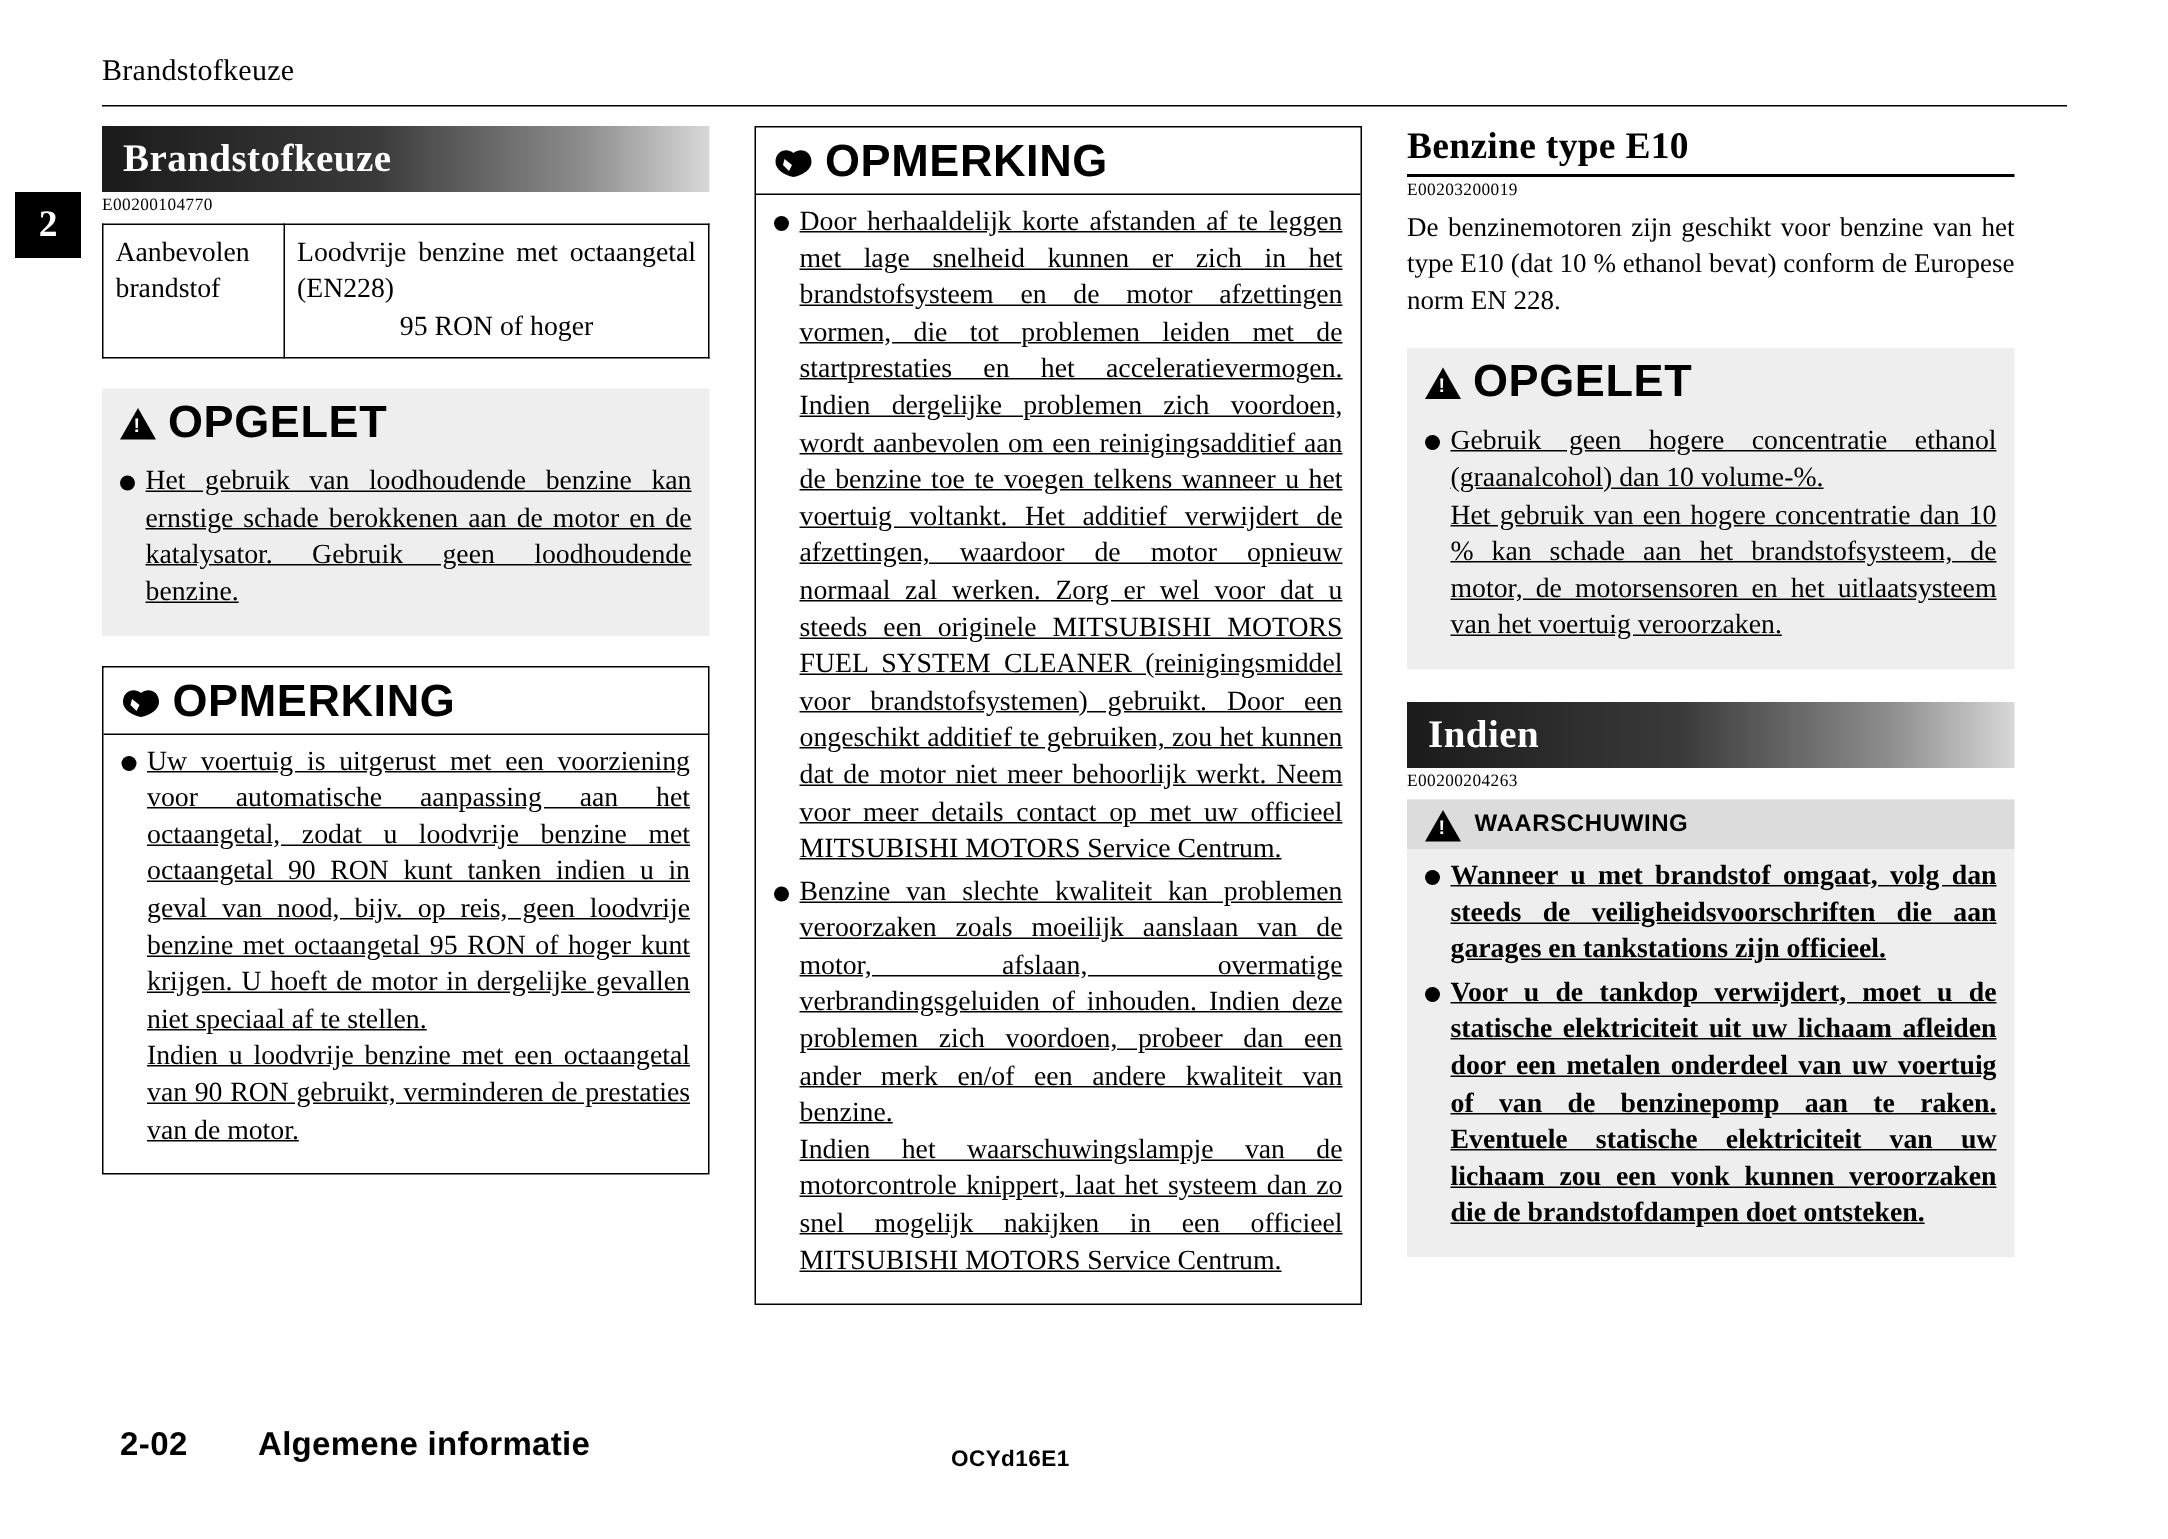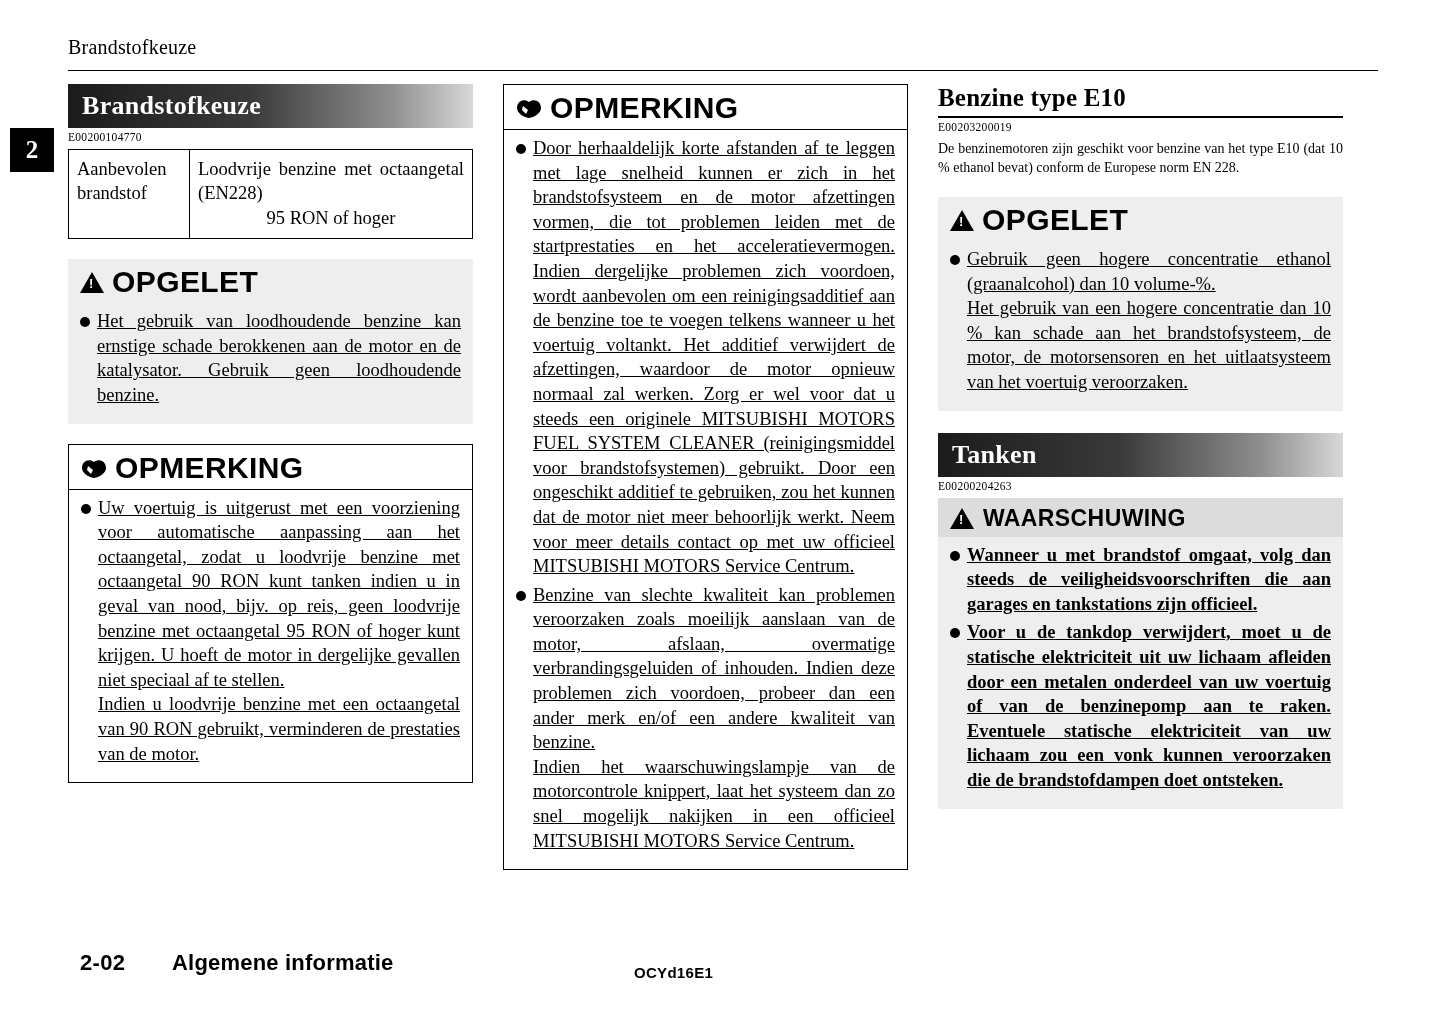--- a/index.html
+++ b/index.html
@@ -143,21 +143,21 @@
     padding: 6px 10px 4px 12px;
   }
   .box-head.sep { border-bottom: 1px solid #000; }
   .box-head-title {
     font-size: 30px;
     font-weight: bold;
     letter-spacing: 0.4px;
     font-family: "Liberation Sans", sans-serif;
   }
   .box-head-title.warn {
-    font-size: 23px;
+    font-size: 16px;
   }
 
   .warn-tri {
     width: 0; height: 0;
     border-left: 12px solid transparent;
     border-right: 12px solid transparent;
     border-bottom: 21px solid #000;
     position: relative;
     flex: none;
   }
@@ -210,21 +210,21 @@
   .warn-bar {
     background: #dcdcdc;
     display: flex;
     align-items: center;
     gap: 9px;
     padding: 7px 10px 5px 12px;
   }
 
   
   .para {
-    font-size: 14px;
+    font-size: 18px;
     line-height: 1.36;
     text-align: justify;
     text-justify: inter-word;
     margin: 4px 0 0 0;
   }
 
   
   .footer-page {
     position: absolute;
     left: 80px;
@@ -361,21 +361,21 @@
       <div class="box-body">
         <div class="bullet-item">
           <div class="bullet-dot"></div>
           <div class="bullet-text" style="white-space: pre-line;">Gebruik geen hogere concentratie ethanol (graanalcohol) dan 10 volume-%.
 Het gebruik van een hogere concentratie dan 10 % kan schade aan het brandstofsysteem, de motor, de motorsensoren en het uitlaatsysteem van het voertuig veroorzaken.</div>
         </div>
       </div>
     </div>
 
     <div class="title-bar" style="margin-top:22px;">
-      <span>Tanken</span>
+      <span>Indien</span>
     </div>
     <div class="refcode">E00200204263</div>
 
     <div class="box box-gray" style="margin-top:2px;">
       <div class="warn-bar">
         <div class="warn-tri"></div>
         <div class="box-head-title warn">WAARSCHUWING</div>
       </div>
       <div class="box-body bold-text">
         <div class="bullet-item">

